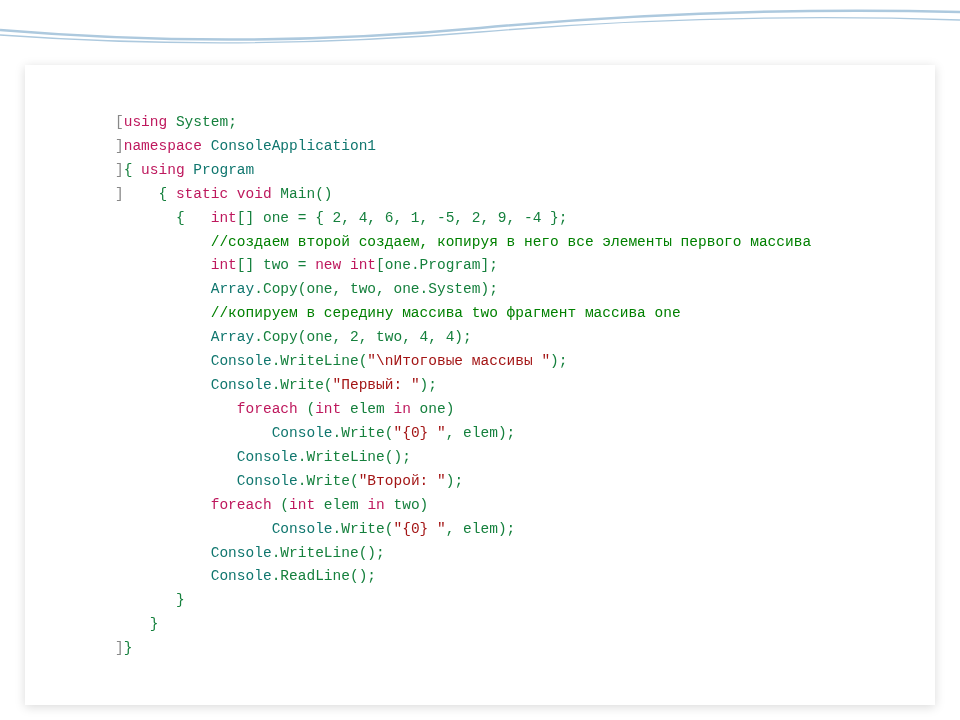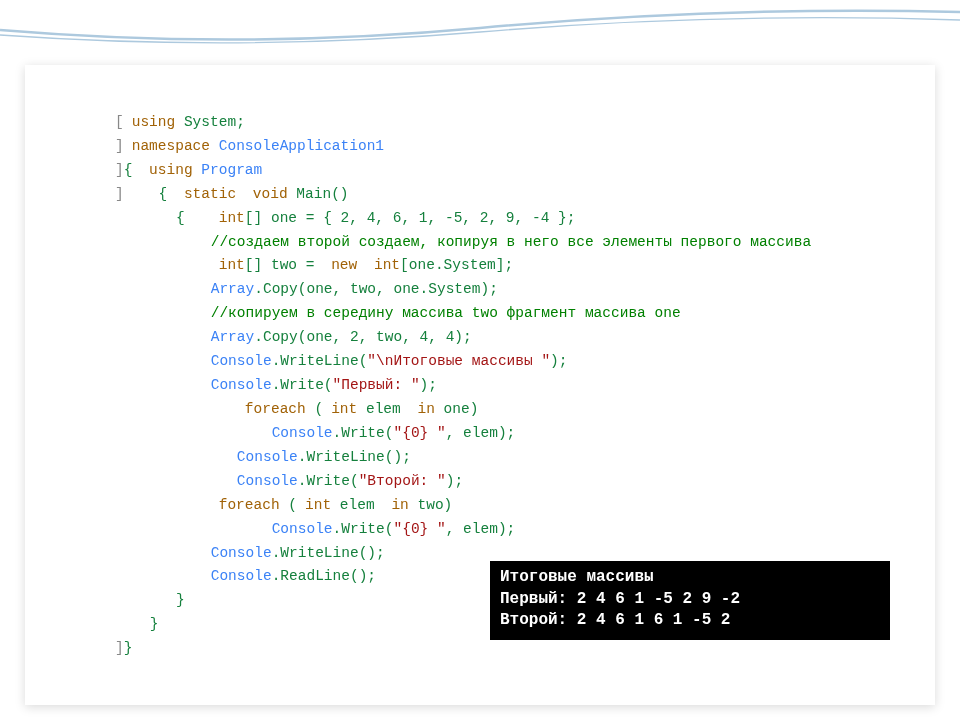--- a/index.html
+++ b/index.html
@@ -27,22 +27,22 @@
       background: #fff;
       box-shadow: 0 2px 10px rgba(0,0,0,0.15);
       padding: 22px 0 0 0;
     }
     .code {
       font-size: 14.5px;
       line-height: 1.65;
       white-space: pre;
       padding-left: 90px;
     }
-    .kw   { color: #a16207; margin-left: 8px; }
-    .type { color: #3b82f6; }
+    .kw   { color: #be185d; }
+    .type { color: #0f766e; }
     .str  { color: #A31515; }
     .cmt  { color: #008000; }
     .txt  { color: #15803d; }
     .dim  { color: #888; }
 
     .console-box {
       position: absolute;
       right: 45px;
       bottom: 65px;
       width: 400px;
@@ -66,36 +66,33 @@
 
 <div class="card">
 
 <div class="code">
 <span class="dim">[</span><span class="kw">using</span><span class="txt"> System;</span>
 <span class="dim">]</span><span class="kw">namespace</span><span class="type"> ConsoleApplication1</span>
 <span class="dim">]</span><span class="txt">{ </span><span class="kw">using</span><span class="type"> Program</span>
 <span class="dim">]</span><span class="txt">    { </span><span class="kw">static</span><span class="kw"> void</span><span class="txt"> Main()</span>
 <span class="txt">       {   </span><span class="kw">int</span><span class="txt">[] one = { 2, 4, 6, 1, -5, 2, 9, -4 };</span>
 <span class="cmt">           //создаем второй создаем, копируя в него все элементы первого массива</span>
-<span class="txt">           </span><span class="kw">int</span><span class="txt">[] two = </span><span class="kw">new</span><span class="kw"> int</span><span class="txt">[one.System];</span>
+<span class="txt">           </span><span class="kw">int</span><span class="txt">[] two = </span><span class="kw">new</span><span class="kw"> int</span><span class="txt">[one.Program];</span>
 <span class="txt">           </span><span class="type">Array</span><span class="txt">.Copy(one, two, one.System);</span>
 <span class="cmt">           //копируем в середину массива two фрагмент массива one</span>
 <span class="txt">           </span><span class="type">Array</span><span class="txt">.Copy(one, 2, two, 4, 4);</span>
 <span class="txt">           </span><span class="type">Console</span><span class="txt">.WriteLine(</span><span class="str">"\nИтоговые массивы "</span><span class="txt">);</span>
 <span class="txt">           </span><span class="type">Console</span><span class="txt">.Write(</span><span class="str">"Первый: "</span><span class="txt">);</span>
 <span class="txt">              </span><span class="kw">foreach</span><span class="txt"> (</span><span class="kw">int</span><span class="txt"> elem </span><span class="kw">in</span><span class="txt"> one)</span>
 <span class="txt">                  </span><span class="type">Console</span><span class="txt">.Write(</span><span class="str">"{0} "</span><span class="txt">, elem);</span>
 <span class="txt">              </span><span class="type">Console</span><span class="txt">.WriteLine();</span>
 <span class="txt">              </span><span class="type">Console</span><span class="txt">.Write(</span><span class="str">"Второй: "</span><span class="txt">);</span>
 <span class="txt">           </span><span class="kw">foreach</span><span class="txt"> (</span><span class="kw">int</span><span class="txt"> elem </span><span class="kw">in</span><span class="txt"> two)</span>
 <span class="txt">                  </span><span class="type">Console</span><span class="txt">.Write(</span><span class="str">"{0} "</span><span class="txt">, elem);</span>
 <span class="txt">           </span><span class="type">Console</span><span class="txt">.WriteLine();</span>
 <span class="txt">           </span><span class="type">Console</span><span class="txt">.ReadLine();</span>
 <span class="txt">       }</span>
 <span class="txt">    }</span>
 <span class="dim">]</span><span class="txt">}</span>
 </div>
 
-<div class="console-box"><span>Итоговые массивы</span>
-<span>Первый: 2 4 6 1 -5 2 9 -2</span>
-<span>Второй: 2 4 6 1 6 1 -5 2</span></div>
 
 </div>
 
 </body></html>

